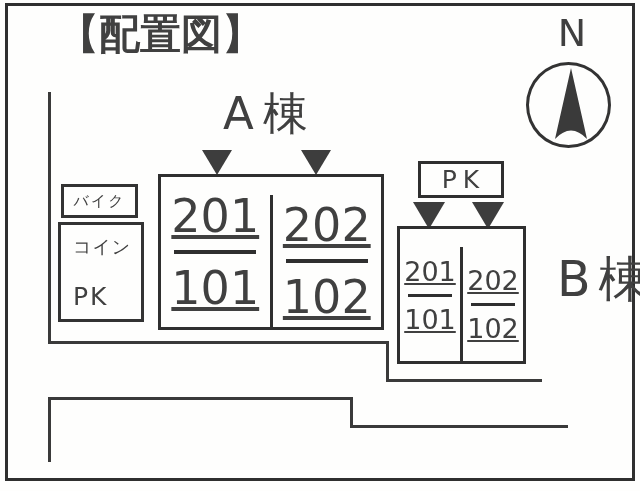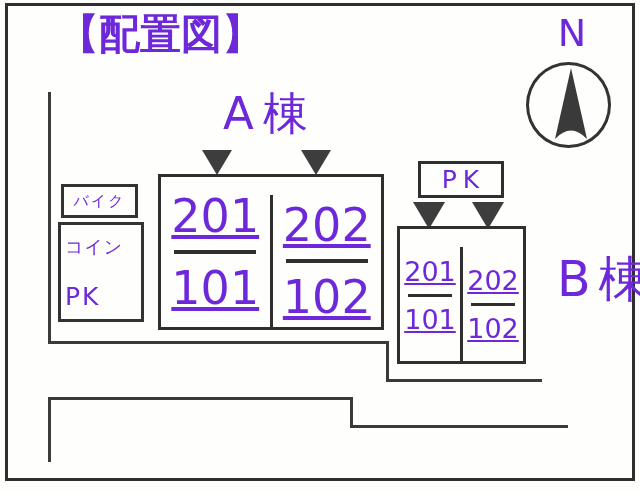--- a/index.html
+++ b/index.html
@@ -2,21 +2,21 @@
 <html><head>
 <meta charset="utf-8">
 <style>
   * { margin: 0; padding: 0; box-sizing: border-box; }
   html, body { background: #e8e8e6; }
   .page {
     position: relative;
     width: 640px; height: 491px;
     background: #fefefd;
     font-family: "DejaVu Sans", sans-serif;
-    color: #6d28d9;
+    color: #404040;
     overflow: hidden;
   }
   .frame {
     position: absolute;
     left: 5px; top: 3px; width: 630px; height: 478px;
     border: 3px solid #2f2f2f;
   }
   .title {
     position: absolute;
     left: 58px; top: 12px;
@@ -53,21 +53,21 @@
     position: absolute;
     left: 61px; top: 184px; width: 77px; height: 34px;
     border: 3px solid #333;
     display: flex; align-items: center; justify-content: center;
     font-size: 15px; letter-spacing: 2px;
   }
   .coin-box {
     position: absolute;
     left: 58px; top: 222px; width: 86px; height: 100px;
     border: 3px solid #333;
-    padding: 10px 4px 8px 4px;
+    padding: 10px 4px 8px 12px;
     display: flex; flex-direction: column; justify-content: space-between;
   }
   .coin-line1 { font-size: 18px; letter-spacing: 1px; }
   .coin-line2 { font-size: 25px; letter-spacing: 2px; }
   
   .bldg {
     position: absolute;
     border: 3px solid #2f2f2f;
     display: flex;
     background: #fefefd;

